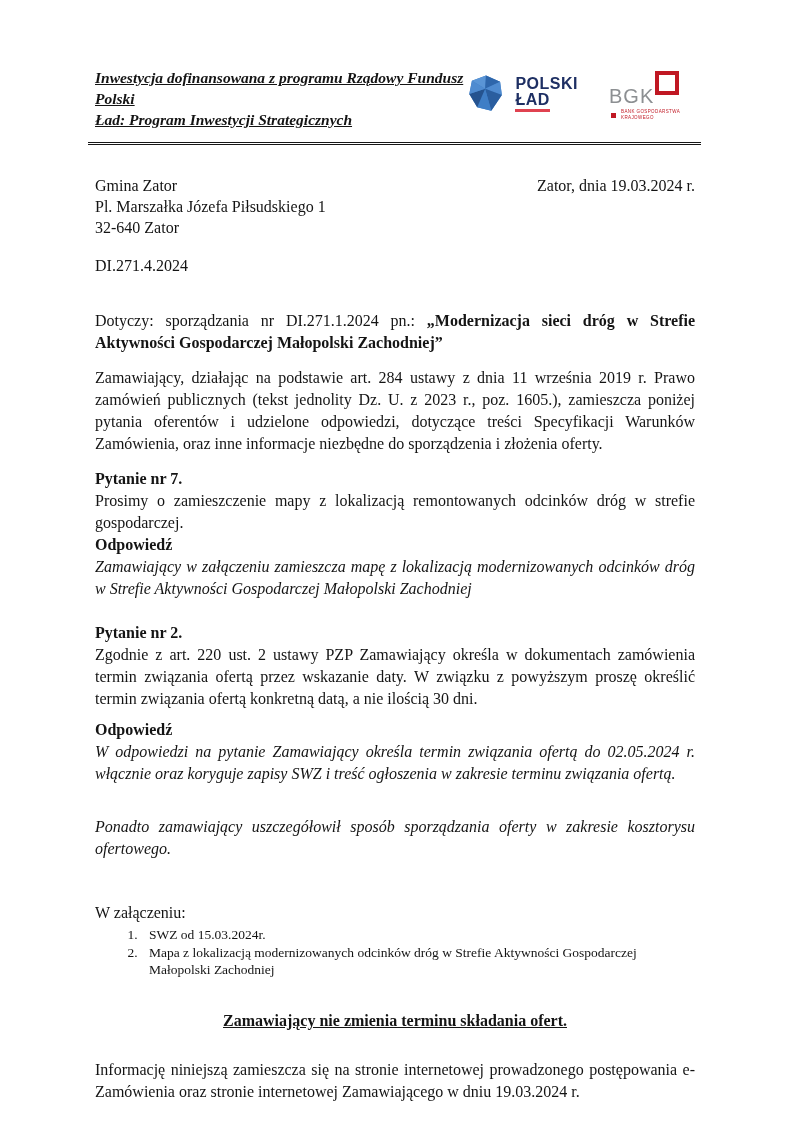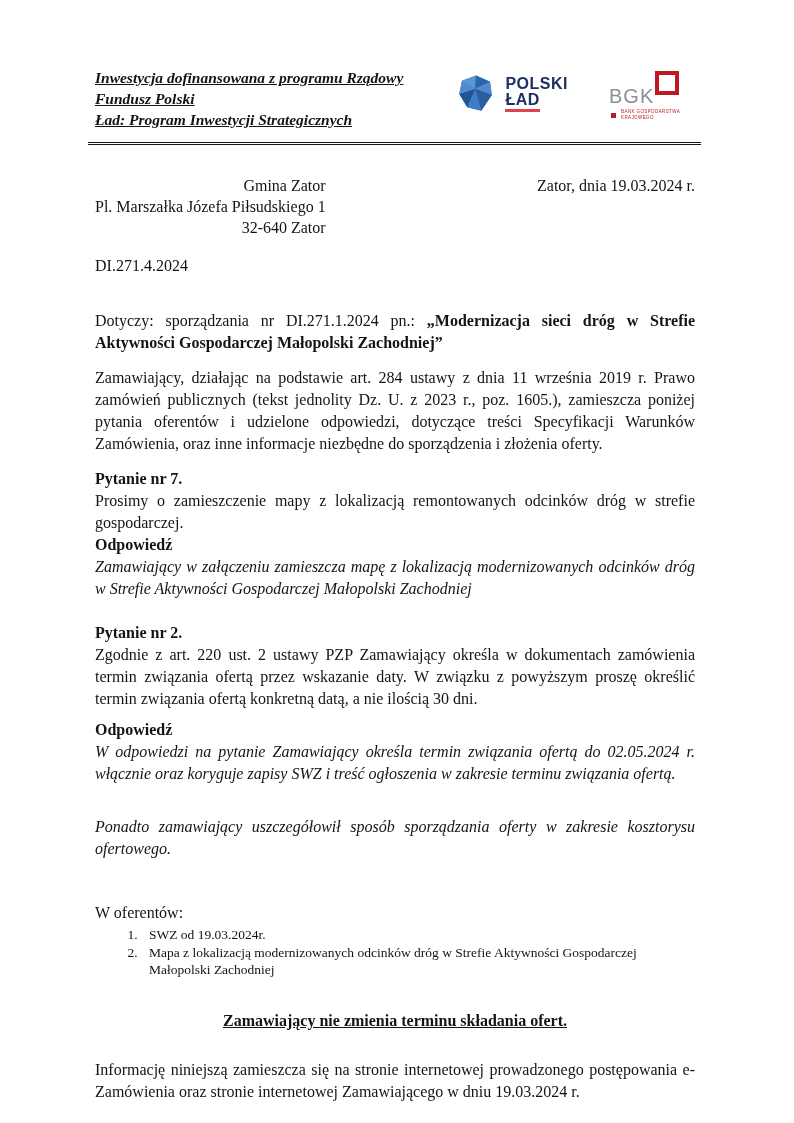--- a/index.html
+++ b/index.html
@@ -13,35 +13,35 @@
     font-family:"Liberation Serif","DejaVu Serif",serif;
     font-size:16px;color:#141414;
     overflow:hidden;
   }
   
   .doc-header{display:flex;align-items:flex-start;justify-content:space-between;margin-bottom:12px;}
   .funding-note{
     max-width:440px;font-style:italic;font-weight:bold;font-size:15.5px;line-height:21px;
   }
   .funding-note .line{text-decoration:underline;}
-  .logos{display:flex;align-items:flex-start;gap:41px;padding-top:4px;}
+  .logos{display:flex;align-items:flex-start;gap:31px;padding-top:4px;}
   .pl-logo{display:flex;align-items:center;gap:7px;}
   .pl-shield{width:44px;height:46px;}
   .pl-words{font-family:"Liberation Sans","DejaVu Sans",sans-serif;font-weight:bold;
     color:var(--polski-lad-navy,#1e2f63);font-size:16px;line-height:16px;letter-spacing:.5px;}
   .pl-words .lad{display:inline-block;border-bottom:3px solid var(--polski-lad-red,#e04250);padding-bottom:1px;}
   .bgk-logo{position:relative;width:86px;height:56px;font-family:"Liberation Sans","DejaVu Sans",sans-serif;}
   .bgk-square{position:absolute;top:0;right:16px;width:16px;height:16px;border:4px solid var(--bgk-red,#c01823);}
   .bgk-abbr{position:absolute;top:14px;left:0;font-size:20px;letter-spacing:1px;color:var(--bgk-gray,#8c8f92);}
   .bgk-sub{position:absolute;top:38px;left:12px;font-size:4.5px;line-height:5.5px;color:var(--bgk-red,#c01823);
     text-transform:uppercase;letter-spacing:.4px;white-space:nowrap;}
   .bgk-dot{position:absolute;top:42px;left:2px;width:5px;height:5px;background:var(--bgk-red,#9c1420);}
   .header-rule{height:0;border-bottom:3px double #161616;margin:0 -6px 0 -7px;}
   
-  .addr-row{display:flex;justify-content:space-between;margin-top:30px;line-height:21px;text-align:right;}
+  .addr-row{display:flex;justify-content:space-between;margin-top:30px;line-height:21px;}
   .ref-number{margin-top:19px;}
   
   .para{margin:0;text-align:justify;line-height:22px;}
   .subject{margin-top:35px;}
   .subject .bold{font-weight:bold;}
   .intro{margin-top:13px;}
   .q-block{margin-top:13px;}
   .q-title{font-weight:bold;line-height:22px;}
   .answer-label{font-weight:bold;line-height:22px;}
   .answer{font-style:italic;}
@@ -122,23 +122,23 @@
   <div class="q-block" style="margin-top:22px;">
     <div class="q-title">Pytanie nr 2.</div>
     <p class="para">Zgodnie z art. 220 ust. 2 ustawy PZP Zamawiający określa w dokumentach zamówienia termin związania ofertą przez wskazanie daty. W związku z powyższym proszę określić termin związania ofertą konkretną datą, a nie ilością 30 dni.</p>
     <div class="answer-label gap-sm">Odpowiedź</div>
     <p class="para answer">W odpowiedzi na pytanie Zamawiający określa termin związania ofertą do 02.05.2024 r. włącznie oraz koryguje zapisy SWZ i treść ogłoszenia w zakresie terminu związania ofertą.</p>
   </div>
 
   <p class="para extra-note">Ponadto zamawiający uszczegółowił sposób sporządzania oferty w zakresie kosztorysu ofertowego.</p>
 
   <div class="attachments">
-    <div class="attach-label">W oferentów:</div>
+    <div class="attach-label">W załączeniu:</div>
     <ol class="attach-list">
-      <li>SWZ od 19.03.2024r.</li>
+      <li>SWZ od 15.03.2024r.</li>
       <li>Mapa z lokalizacją modernizowanych odcinków dróg w Strefie Aktywności Gospodarczej Małopolski Zachodniej</li>
     </ol>
   </div>
 
   <p class="para notice">Zamawiający nie zmienia terminu składania ofert.</p>
 
   <p class="para closing-para">Informację niniejszą zamieszcza się na stronie internetowej prowadzonego postępowania e-Zamówienia oraz stronie internetowej Zamawiającego w dniu 19.03.2024 r.</p>
 
   <div class="signature">
     <div class="closing-phrase">Z poważaniem</div>

